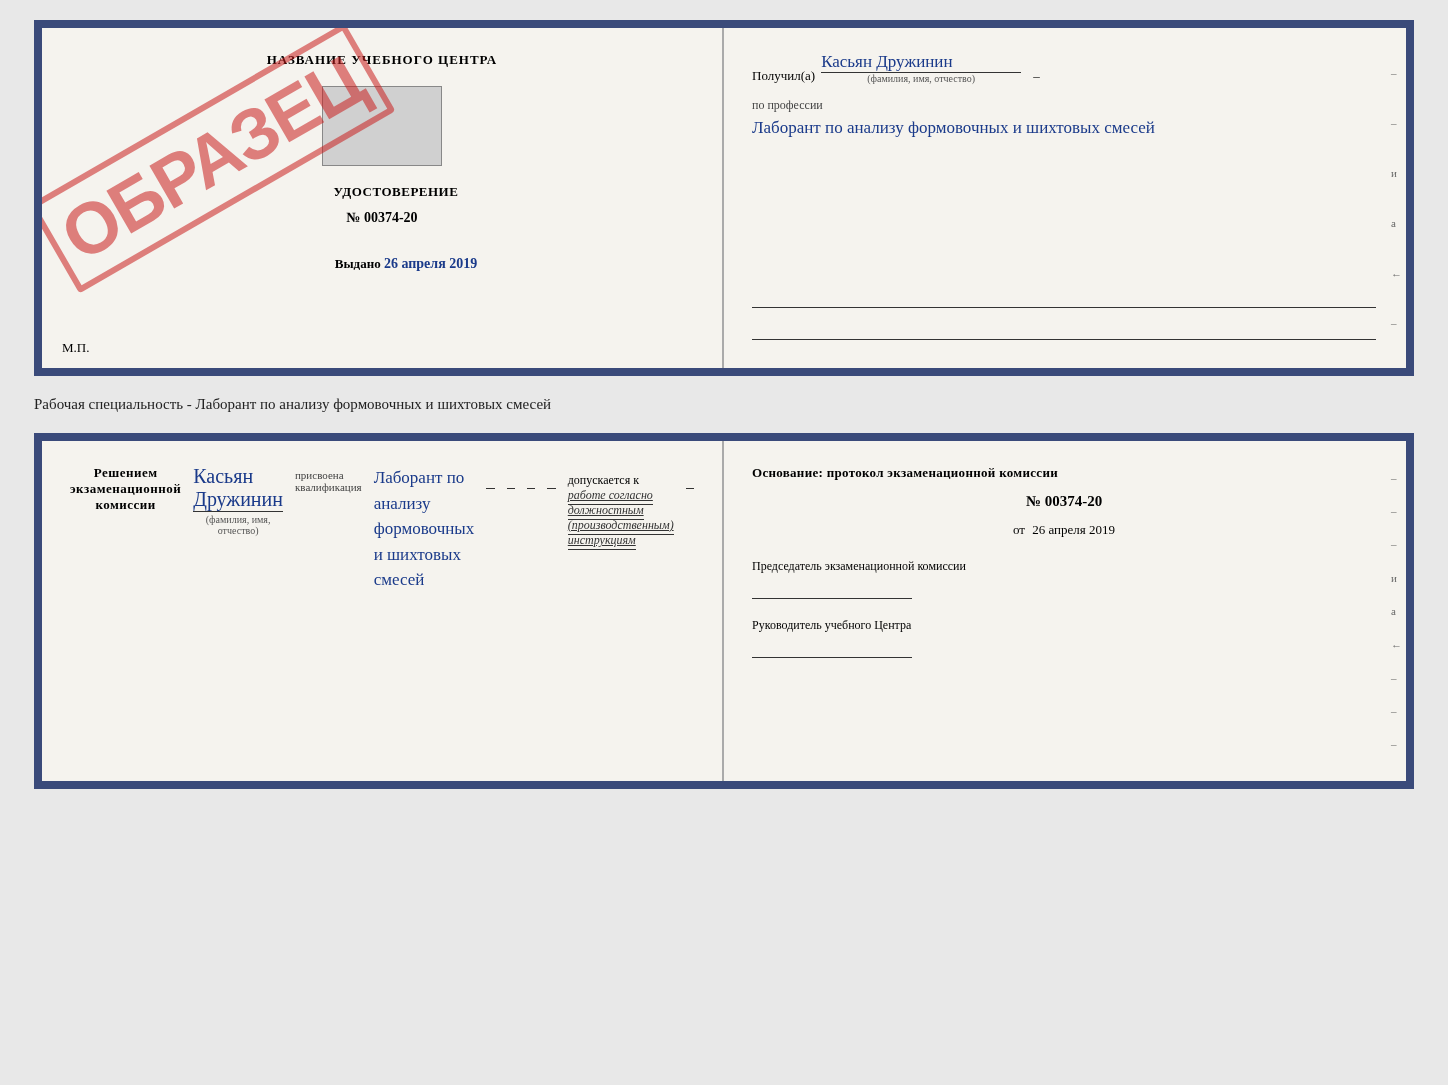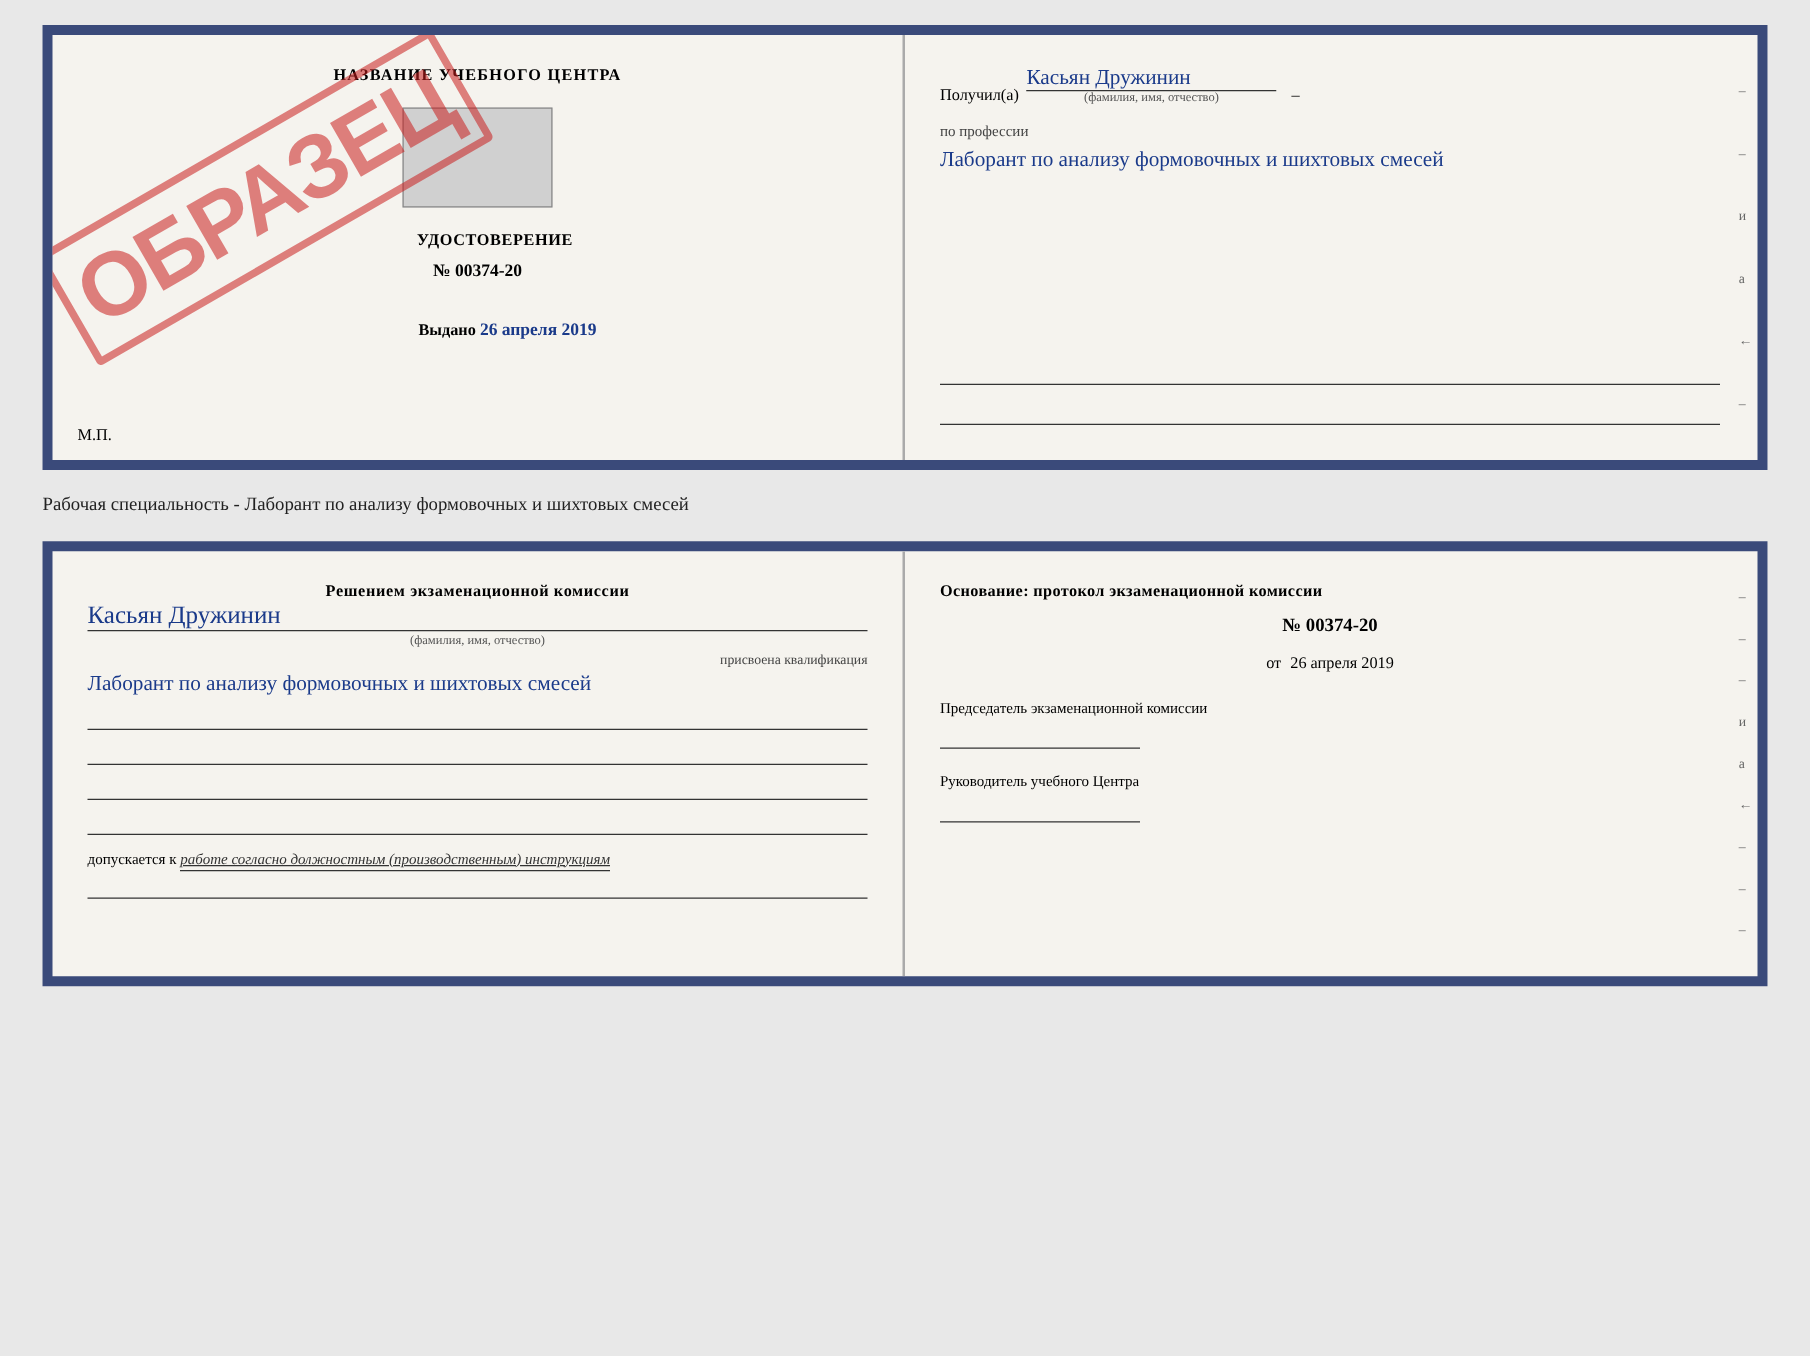--- a/index.html
+++ b/index.html
@@ -187,21 +187,22 @@
     .specialty-label {
       width: 1380px;
       font-size: 15px;
       color: #222;
       padding: 4px 0;
     }
 
     
     .bottom-doc .doc-left {
       display: flex;
-      flex-direction: column;
+      flex-direction: row;
+      gap: 12px;
       min-height: 340px;
       font-size: 13px;
     }
 
     .bottom-doc .doc-right {
       display: flex;
       flex-direction: column;
       gap: 12px;
       font-size: 13px;
       min-height: 340px;
@@ -223,21 +224,21 @@
     .handwritten-name {
       font-family: 'Segoe Script', 'Brush Script MT', cursive;
       font-size: 20px;
       color: #1a3a8a;
       border-bottom: 1px solid #333;
     }
 
     .prisv-label {
       font-size: 11px;
       color: #444;
-      text-align: right;
+      text-align: left;
       margin-top: 4px;
     }
 
     .handwritten-qual {
       font-family: 'Segoe Script', 'Brush Script MT', cursive;
       font-size: 17px;
       color: #1a3a8a;
       line-height: 1.5;
     }
 

